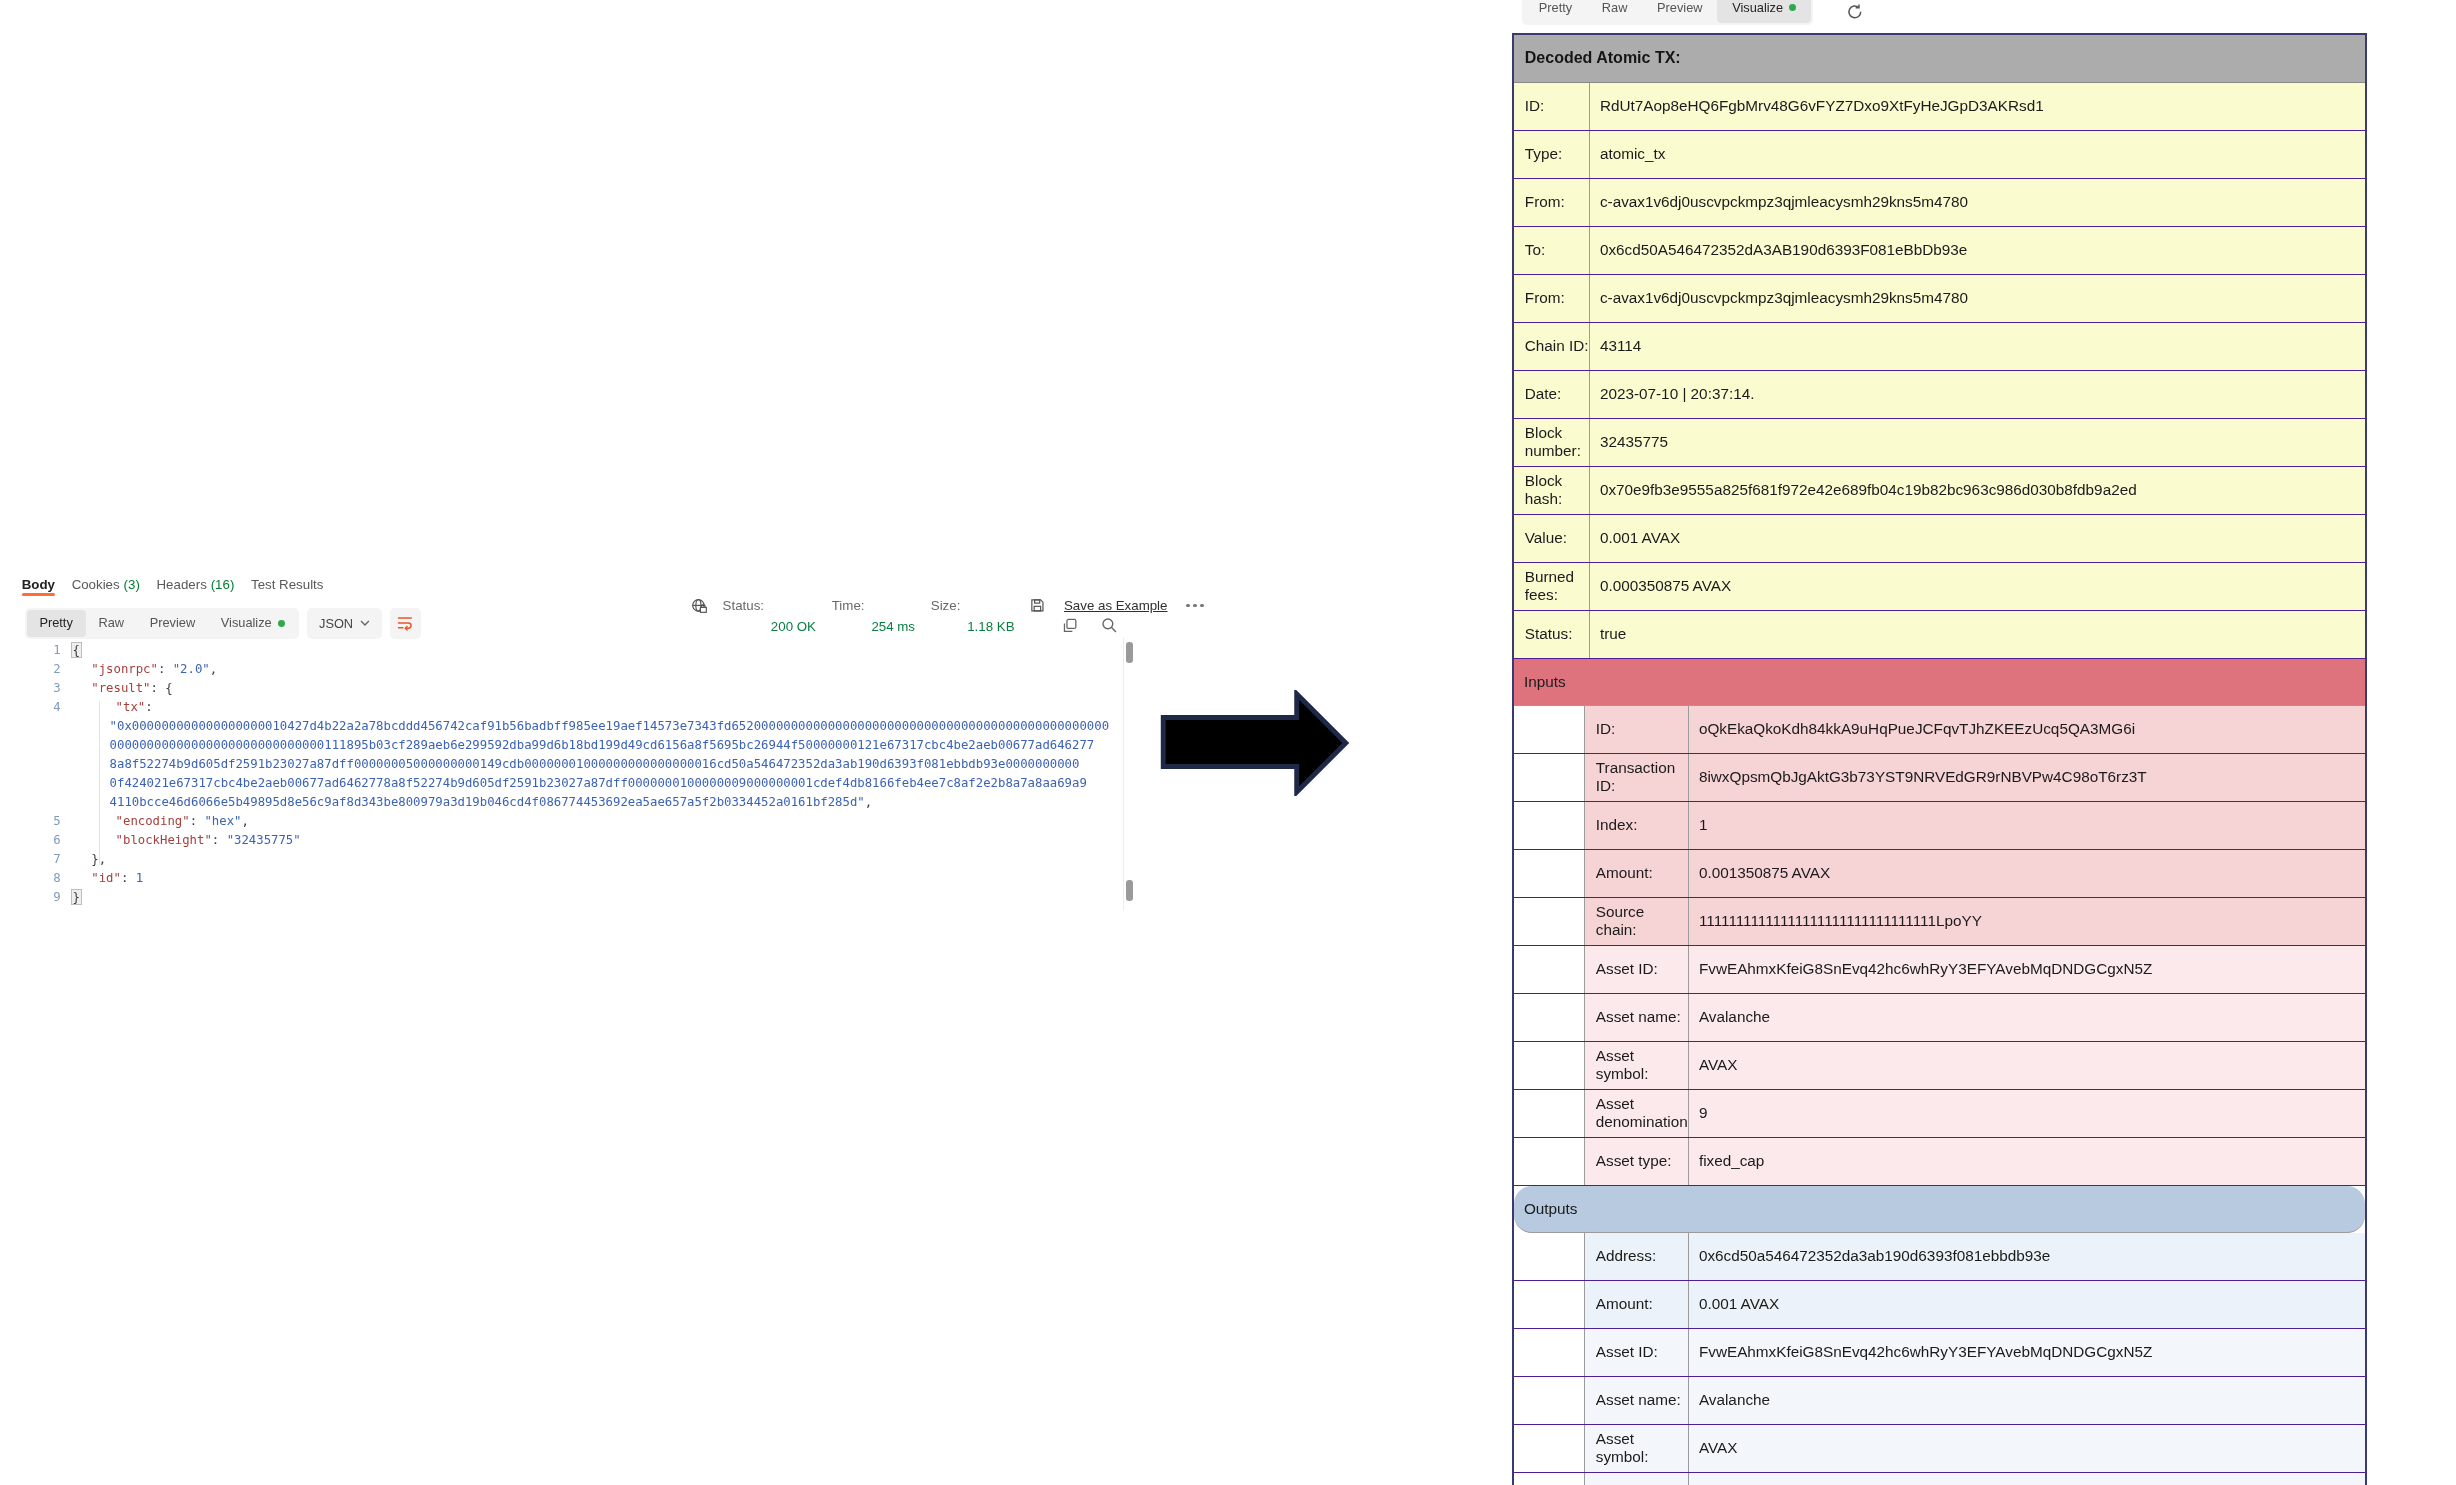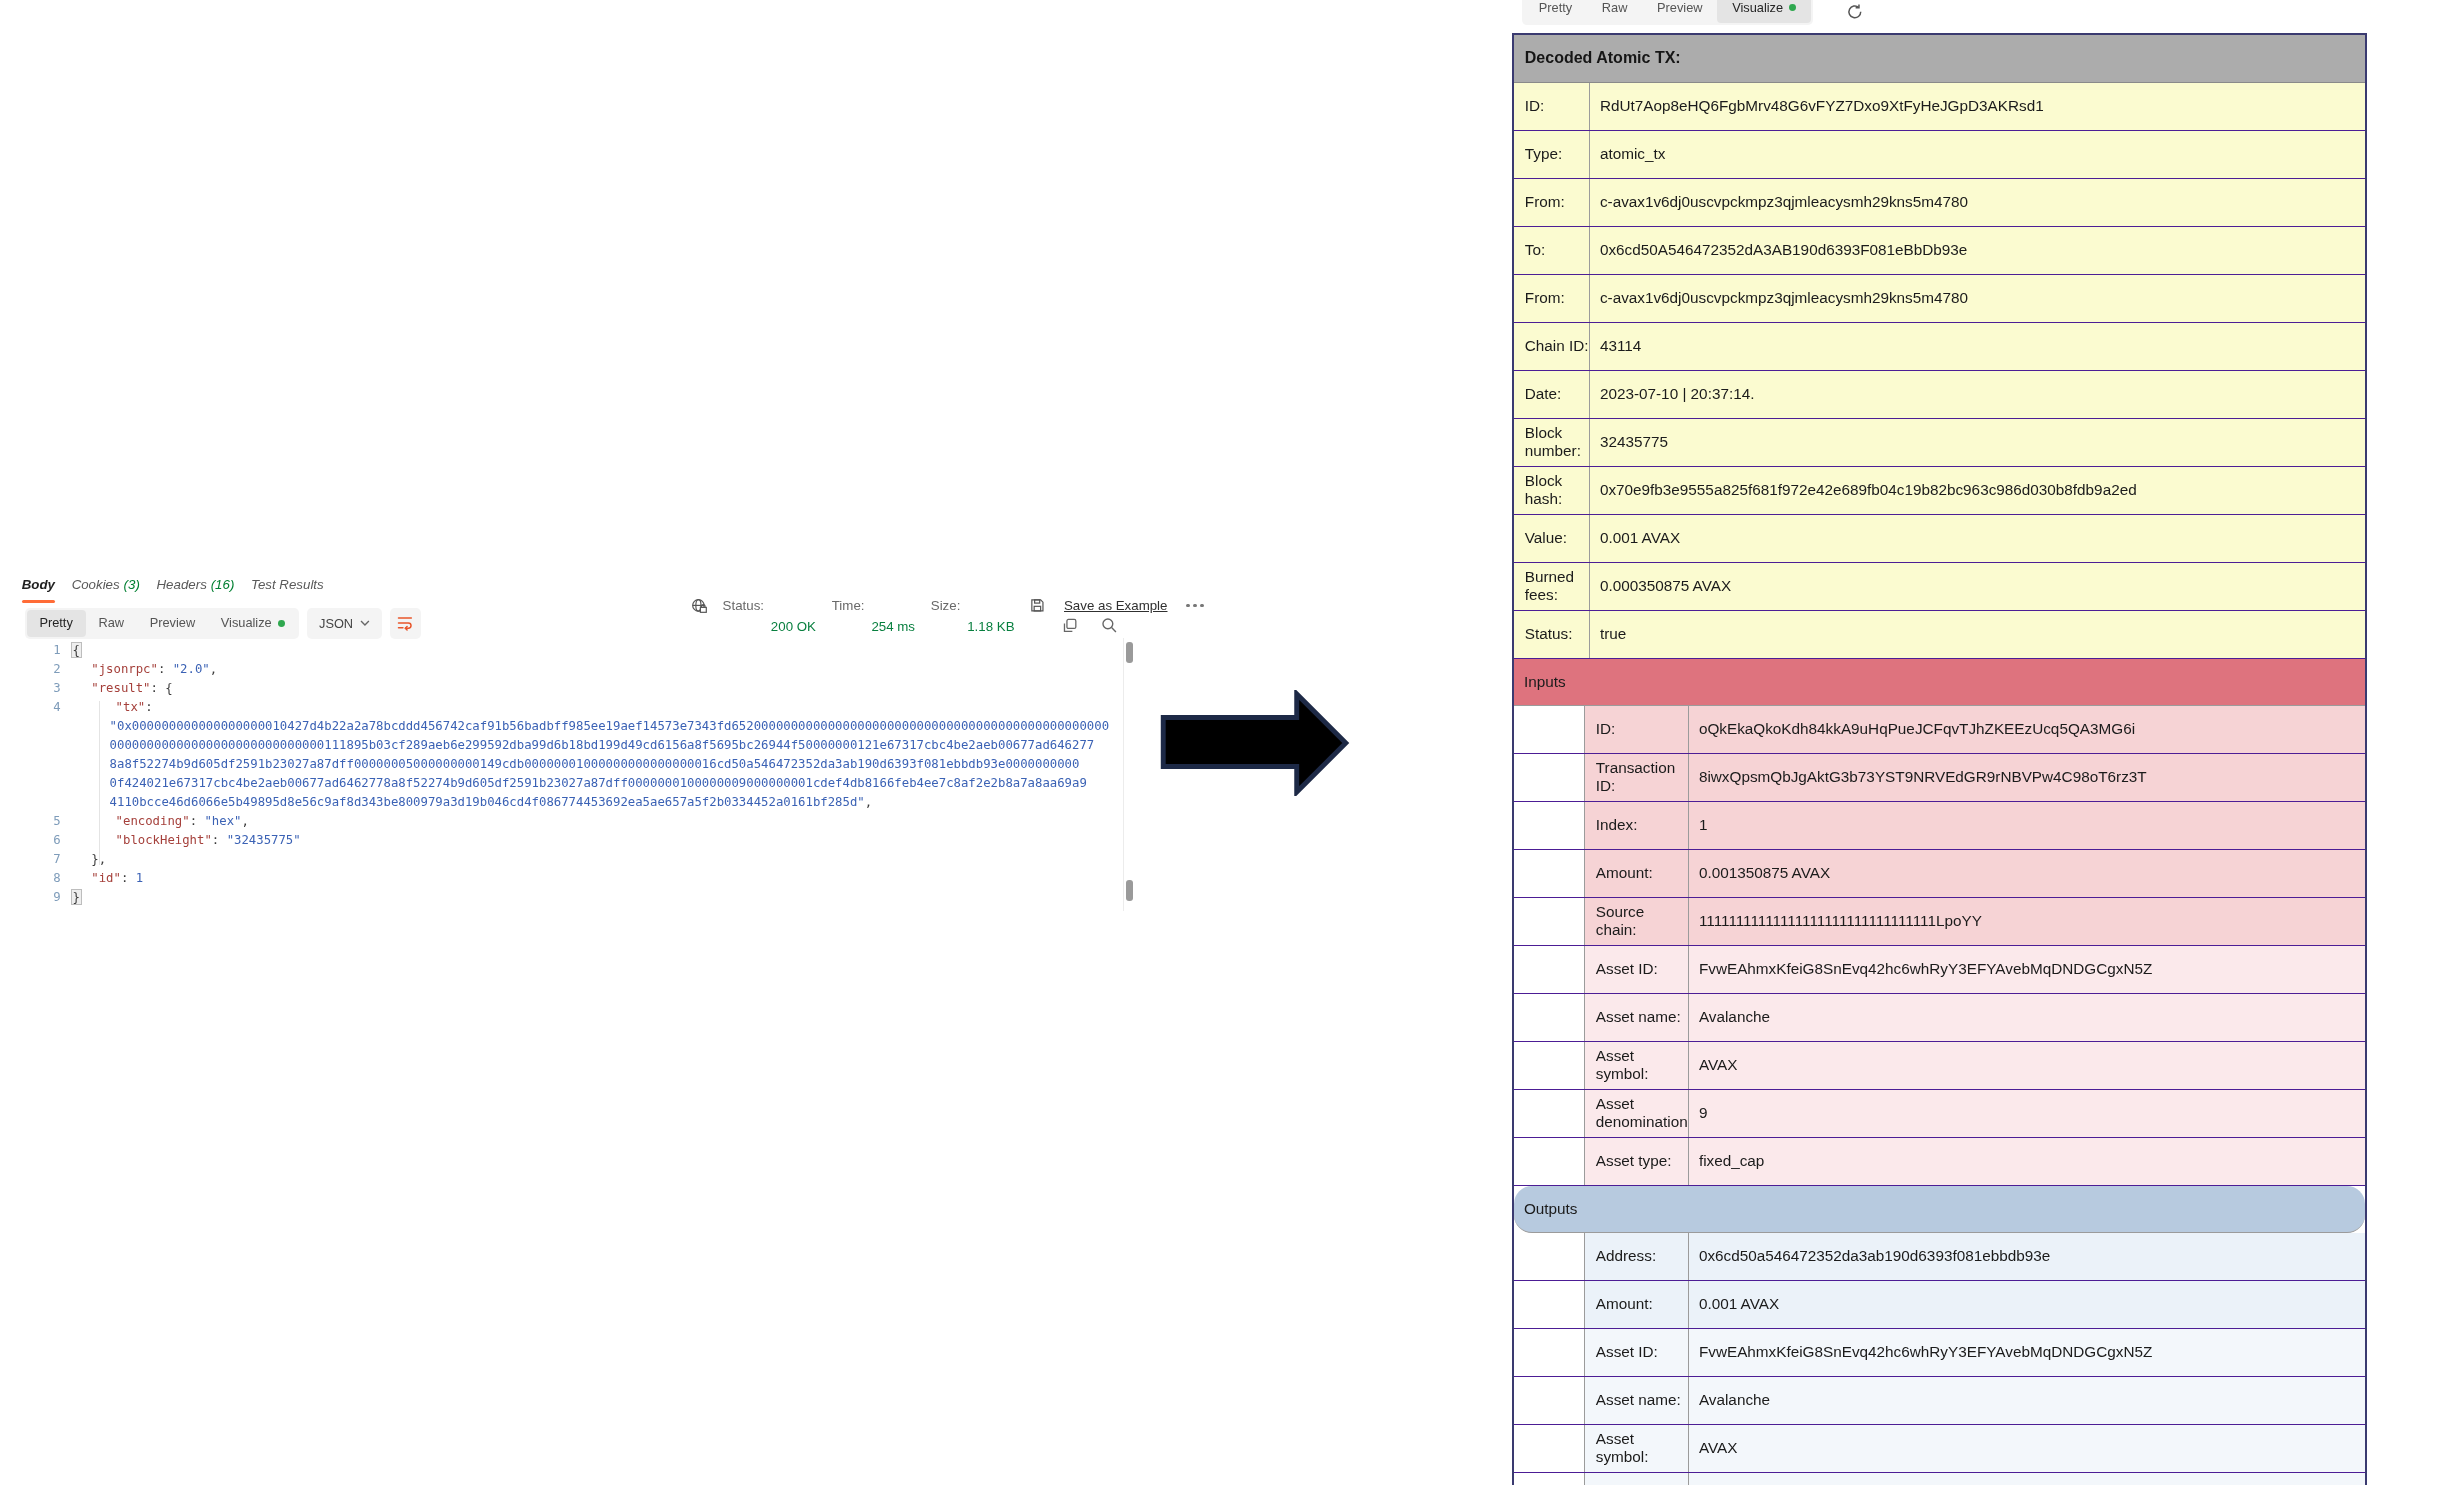--- a/index.html
+++ b/index.html
@@ -3,21 +3,21 @@
 <meta charset="utf-8">
 <style>
   * { margin:0; padding:0; box-sizing:border-box; }
   html,body { width:2457px; height:1485px; background:#ffffff; overflow:hidden;
               font-family:"Liberation Sans", sans-serif; color:#1b1b1b; }
   .canvas { position:relative; width:2457px; height:1485px; background:#fff; }
 
   
   .resp-tabs { position:absolute; left:21.7px; top:577px; display:flex; gap:16.7px;
                font-size:13.3px; color:#595959; align-items:center; }
-  .rtab { position:relative; cursor:pointer; padding-bottom:7px;font-style:italic; }
+  .rtab { position:relative; cursor:pointer; padding-bottom:0; }
   .rtab .cnt { color:#007F31; margin-left:3.9px; }
   .rtab.active { color:#212121; font-weight:700; }
   .rtab.active::after { content:""; position:absolute; left:0; right:0; bottom:-3.9px;
                height:3px; background:#FF6C37; border-radius:2px; }
 
   .resp-meta { position:absolute; left:691px; top:577px; display:flex; gap:6.9px;
                align-items:center; font-size:13.3px; color:#696969; }
   .resp-meta .grn { color:#087F3F;margin-top:42px; }
   .resp-meta .lbl { margin-left:8.9px; }
   .resp-meta .save { color:#303030; margin-left:11px;text-decoration:underline; }

